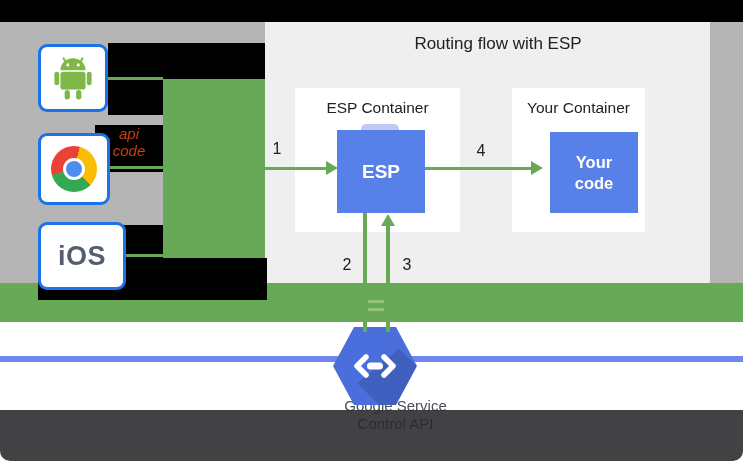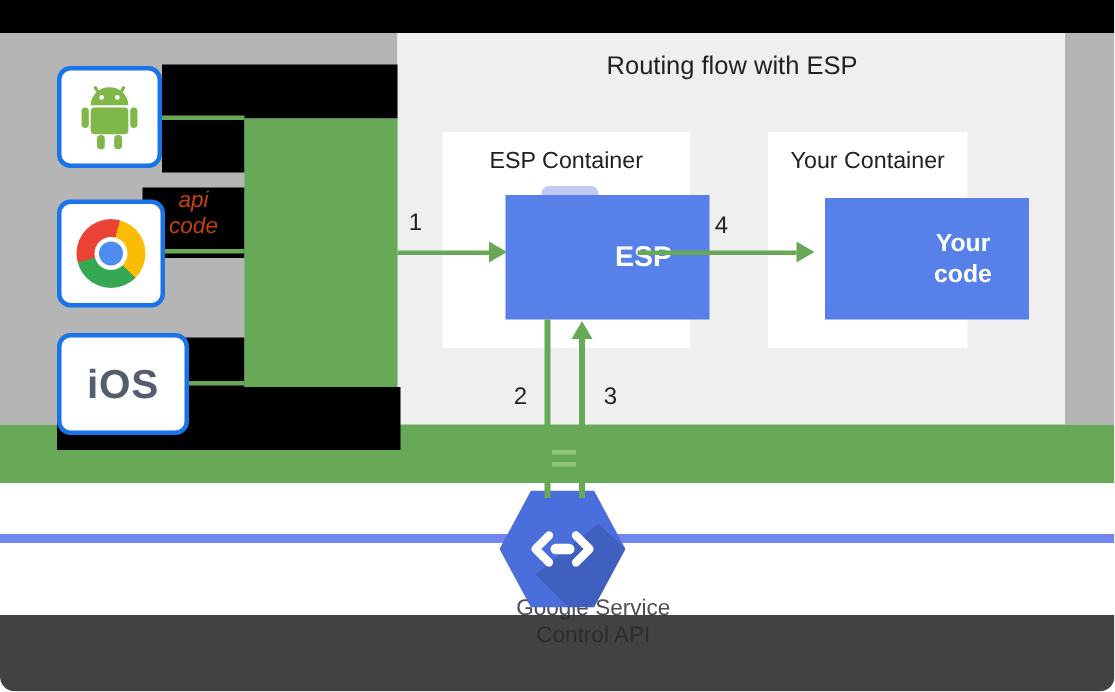--- a/index.html
+++ b/index.html
@@ -27,25 +27,25 @@
      background:#4e8cf0;border-radius:50%;}
   
   .hline{height:3px;background:#68a957;z-index:5;}
   .vline{width:3.5px;background:#68a957;z-index:4;}
   .dash{height:3px;background:#93c47d;z-index:3;}
   .ah-right{width:0;height:0;border-left:12px solid #68a957;border-top:7px solid transparent;
             border-bottom:7px solid transparent;z-index:4;}
   .ah-up{width:0;height:0;border-bottom:12px solid #68a957;border-left:7px solid transparent;
          border-right:7px solid transparent;z-index:4;}
   
-  .title{left:255px;top:34px;width:466px;text-align:center;font-size:17px;color:#202124;z-index:3;}
+  .title{left:265px;top:34px;width:466px;text-align:center;font-size:17px;color:#202124;z-index:3;}
   .container-box{background:#fff;z-index:3;text-align:center;}
   .container-label{margin-top:11px;font-size:15.5px;color:#202124;}
   .blue-box{background:#5880e9;z-index:4;display:flex;align-items:center;justify-content:center;
-            text-align:center;color:#fff;font-weight:bold;padding-left:48px;}
+            text-align:center;color:#fff;font-weight:bold;}
   .esp-tab{left:361px;top:124px;width:38px;height:10px;background:#bfcbf3;border-radius:5px 5px 0 0;z-index:3;}
   .stepnum{font-size:16px;color:#202124;z-index:4;width:18px;text-align:center;}
   
   .api-calls{left:96px;top:125px;width:66px;z-index:5;color:#c2410c;font-style:italic;
              font-size:15px;line-height:17px;text-align:center;}
   
   .blue-line{left:0;top:356px;width:743px;height:6px;background:#7187ee;z-index:2;}
   .hex{left:333px;top:327px;width:84px;height:78px;z-index:3;}
   .service-text{left:0;top:397px;width:743px;text-align:center;z-index:2;color:#4a4e55;
                 font-size:15px;line-height:18px;margin-left:24px;}

